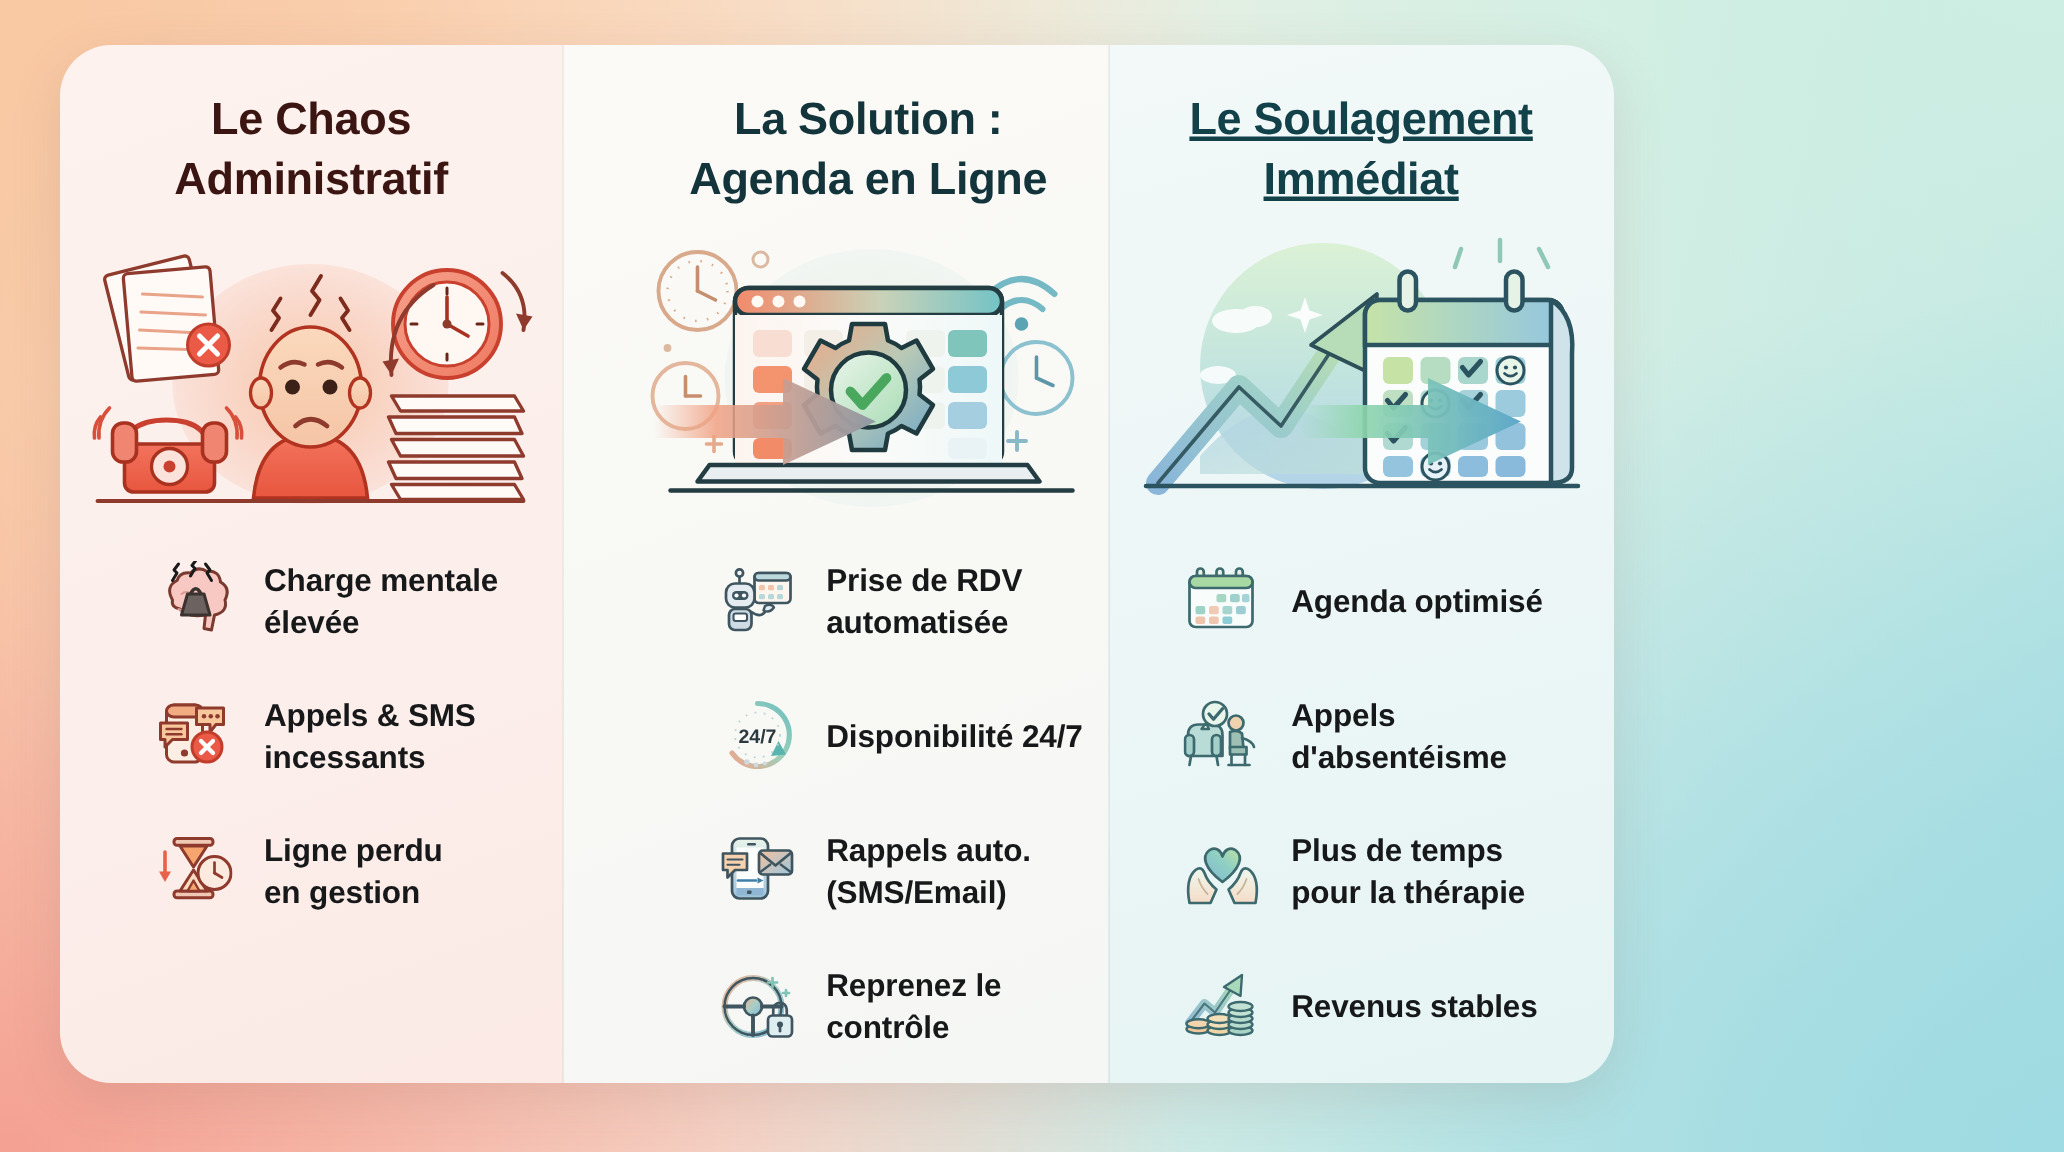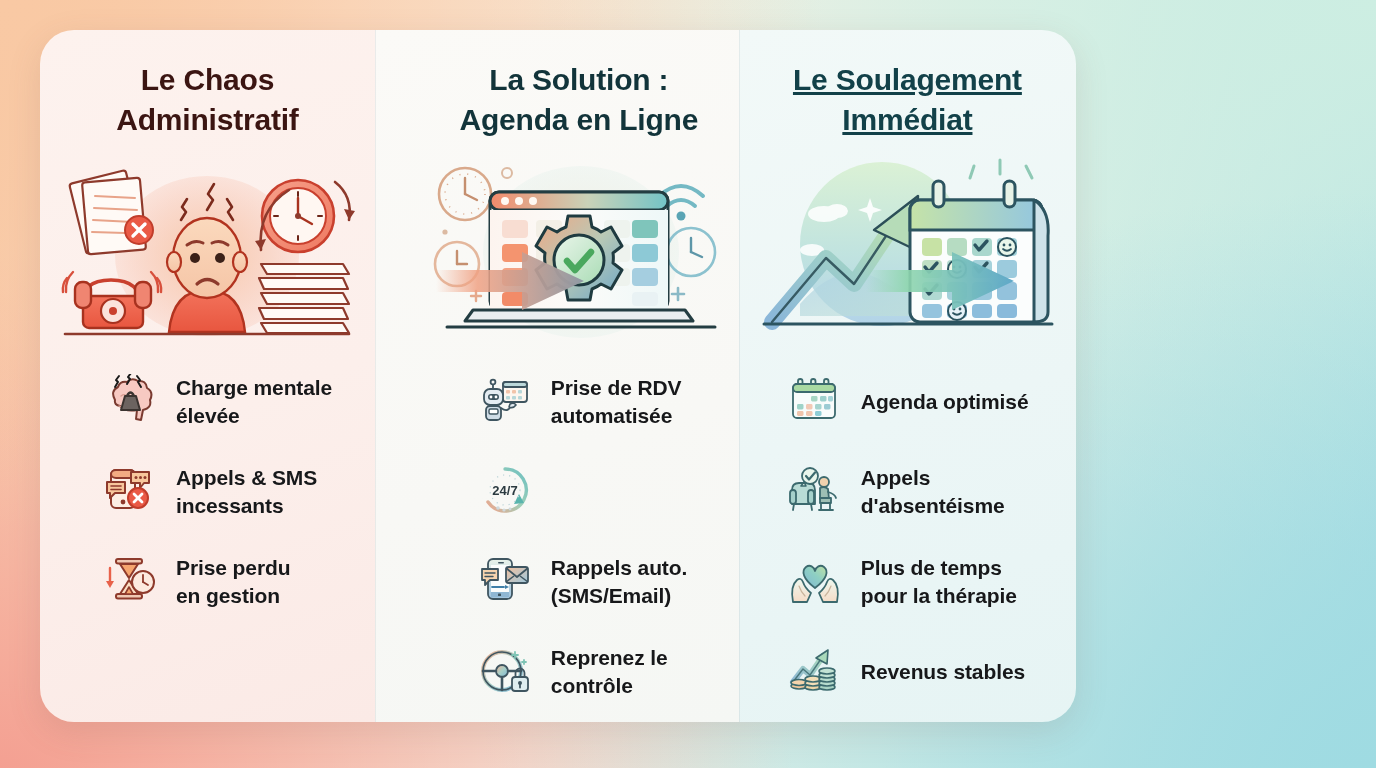--- a/index.html
+++ b/index.html
@@ -309,21 +309,21 @@
               <line x1="5" y1="14" x2="5" y2="30"></line>
             </g>
             <path d="M5 34 l-4-7 8 0z" fill="#e8614a"></path>
             <circle cx="38" cy="28" r="11" fill="#fdeadf" stroke="#8e3a2c" stroke-width="2"></circle>
             <g stroke="#8e3a2c" stroke-width="1.8" stroke-linecap="round">
               <line x1="38" y1="28" x2="38" y2="21"></line>
                 <line x1="38" y1="28" x2="43" y2="31"></line>
             </g>
           </svg>
         </span>
-        <span class="feature-label">Prise perdu
+        <span class="feature-label">Ligne perdu
 en gestion</span>
       </div>
 
     </div>
   </section>
 
   <section class="panel panel-solution">
     <h2 class="panel-title">La Solution :
 Agenda en Ligne</h2>
 
@@ -482,20 +482,21 @@
             <path d="M40 30 l5 9 -10 1z" fill="#5ab5ae"></path>
             <circle cx="26" cy="26" r="15" fill="none" stroke="#bcd4d8" stroke-width="1.2" stroke-dasharray="1.2 5"></circle>
             <text x="26" y="31" text-anchor="middle" font-family="'Liberation Sans',sans-serif" font-size="13" font-weight="700" fill="#2b3a40">24/7</text>
             <g fill="#cfd9dd">
                 <circle cx="19" cy="44" r="1.8"></circle>
                 <circle cx="25" cy="46" r="1.6"></circle>
                 <circle cx="31" cy="45" r="1.4"></circle>
               </g>
           </svg>
         </span>
+        <span class="feature-label">Disponibilité 24/7</span>
       </div>
 
       <div class="feature">
         <span class="feature-icon">
           <svg width="50" height="50" viewBox="0 0 50 50">
             <defs>
               <linearGradient id="phG" x1="0" y1="0" x2="0" y2="1">
                 <stop offset="0" stop-color="#e9f3ea"></stop>
                   <stop offset="1" stop-color="#9fc3dd"></stop>
               </linearGradient>

